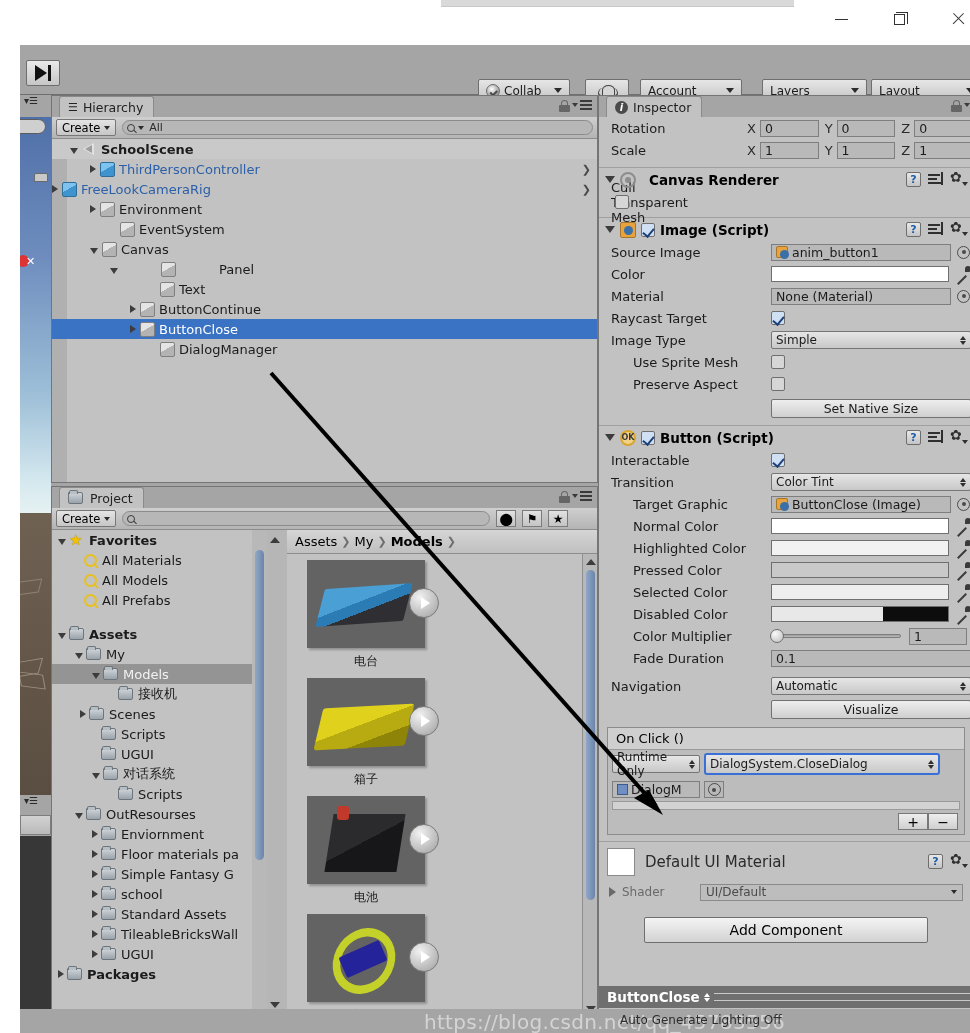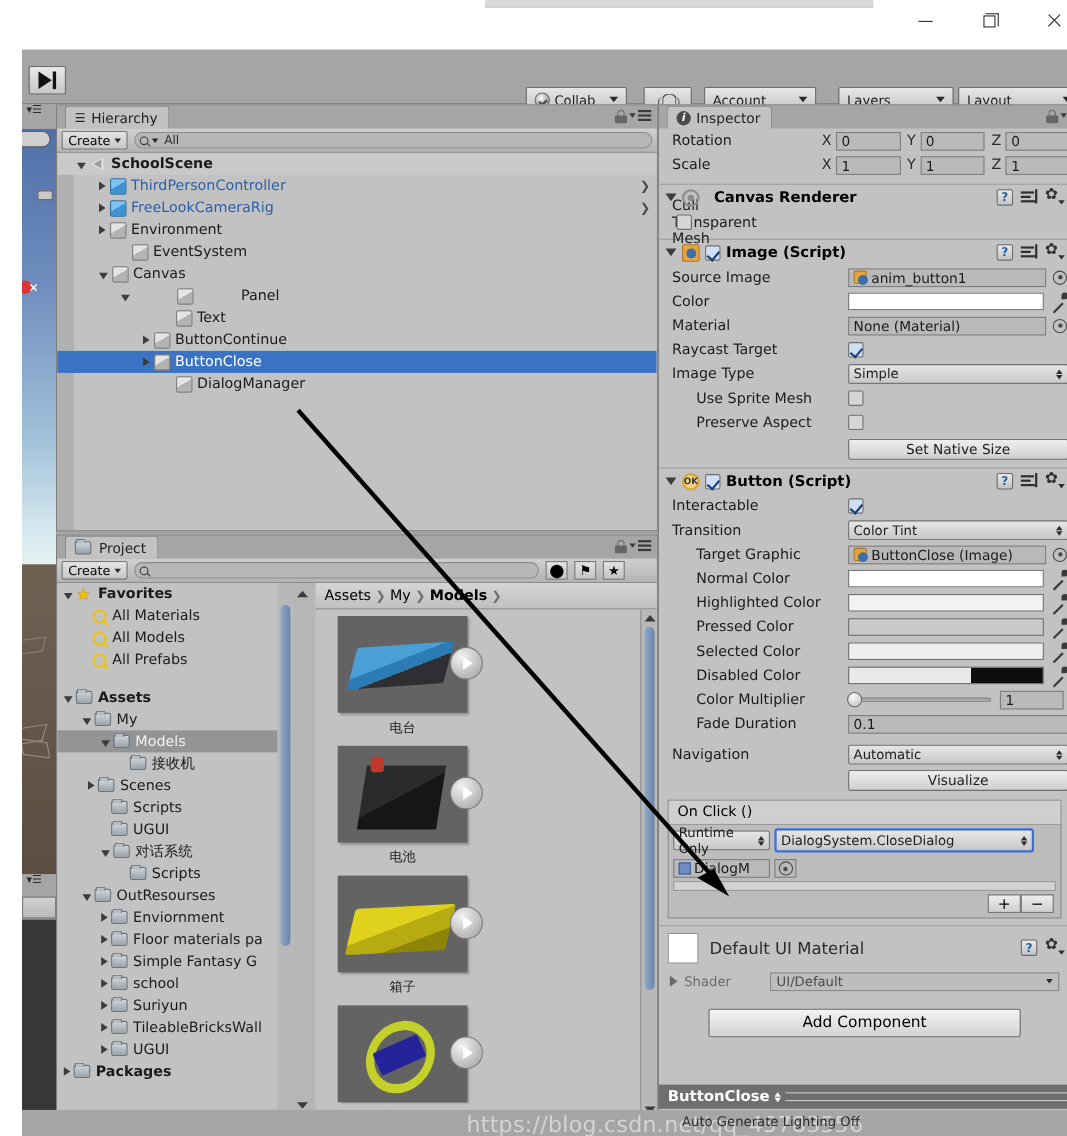--- a/index.html
+++ b/index.html
@@ -356,21 +356,21 @@
             <span class="arrow down"></span>
             <span class="unity-logo"></span>
             <span>SchoolScene</span>
           </div>
           <div class="hrow" style="padding-left: 38px;">
             <span class="arrow "></span>
             <span class="cube blue"></span>
             <span class="blue-txt">ThirdPersonController</span>
             <span class="row-chev">❯</span>
           </div>
-          <div class="hrow" style="padding-left: 38px;">
+          <div class="hrow" style="">
             <span class="arrow "></span>
             <span class="cube blue"></span>
             <span class="blue-txt">FreeLookCameraRig</span>
             <span class="row-chev">❯</span>
           </div>
           <div class="hrow" style="padding-left: 38px;">
             <span class="arrow "></span>
             <span class="cube"></span>
             <span>Environment</span>
           </div>
@@ -535,21 +535,21 @@
             <span>Simple Fantasy G</span>
           </div>
           <div class="prow" style="padding-left: 40px;">
             <span class="arrow " style="margin-right: 3px;"></span>
             <span class="folder"></span>
             <span>school</span>
           </div>
           <div class="prow" style="padding-left: 40px;">
             <span class="arrow " style="margin-right: 3px;"></span>
             <span class="folder"></span>
-            <span>Suriyun</span>
+            <span>Standard Assets</span>
           </div>
           <div class="prow" style="padding-left: 40px;">
             <span class="arrow " style="margin-right: 3px;"></span>
             <span class="folder"></span>
             <span>TileableBricksWall</span>
           </div>
           <div class="prow" style="padding-left: 40px;">
             <span class="arrow " style="margin-right: 3px;"></span>
             <span class="folder"></span>
             <span>UGUI</span>
@@ -586,32 +586,32 @@
         <div class="agrid" id="asset-cells">
             <div class="acell">
               <div class="athumb">
                 <div class="m-radio"></div>
                 <div class="aplay"></div>
               </div>
               <div class="alabel">电台</div>
             </div>
             <div class="acell">
               <div class="athumb">
+                <div class="m-box"></div>
+                <div class="aplay"></div>
+              </div>
+              <div class="alabel">箱子</div>
+            </div>
+            <div class="acell">
+              <div class="athumb">
                 <div class="m-battery"></div>
                 <div class="m-batt-top"></div>
                 <div class="aplay"></div>
               </div>
               <div class="alabel">电池</div>
-            </div>
-            <div class="acell">
-              <div class="athumb">
-                <div class="m-box"></div>
-                <div class="aplay"></div>
-              </div>
-              <div class="alabel">箱子</div>
             </div>
             <div class="acell">
               <div class="athumb">
                 <div class="m-ring"></div>
                 <div class="m-ring-txt"></div>
                 <div class="aplay"></div>
               </div>
               <div class="alabel">门牌</div>
             </div>
           </div>

